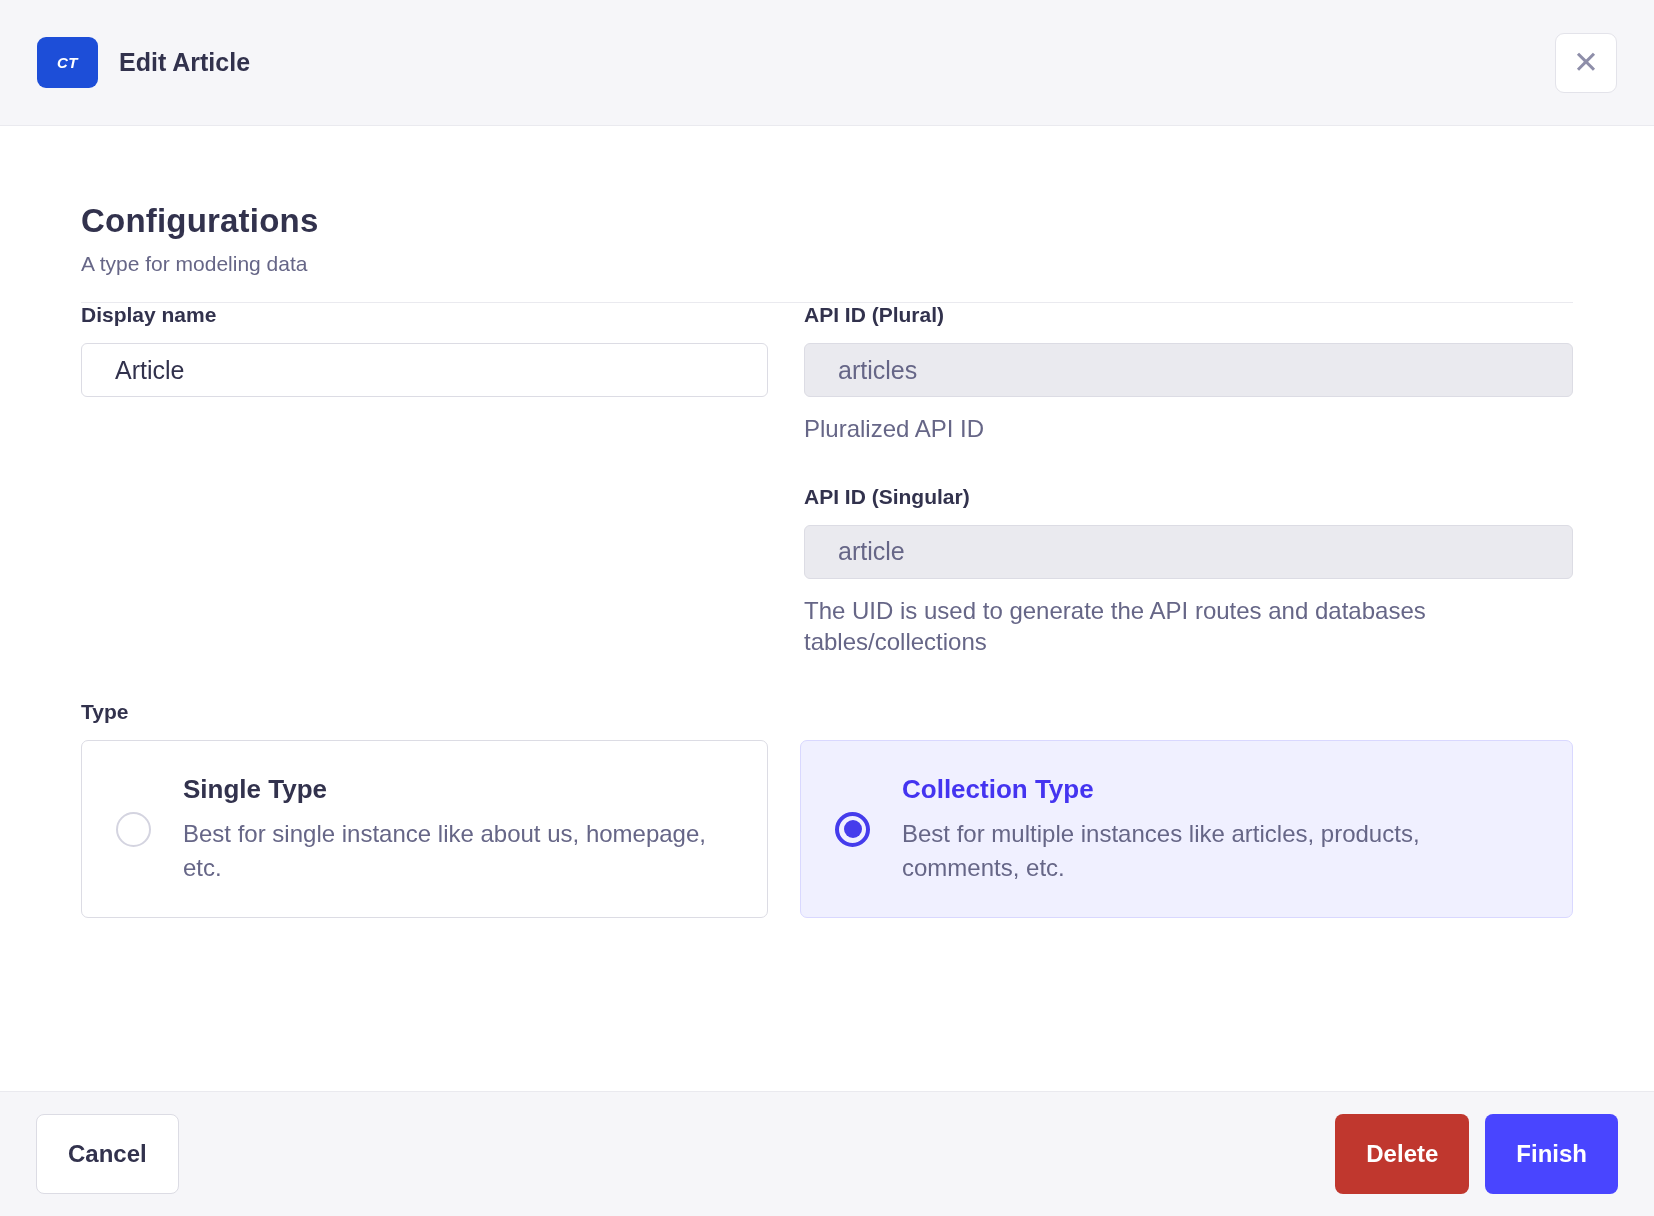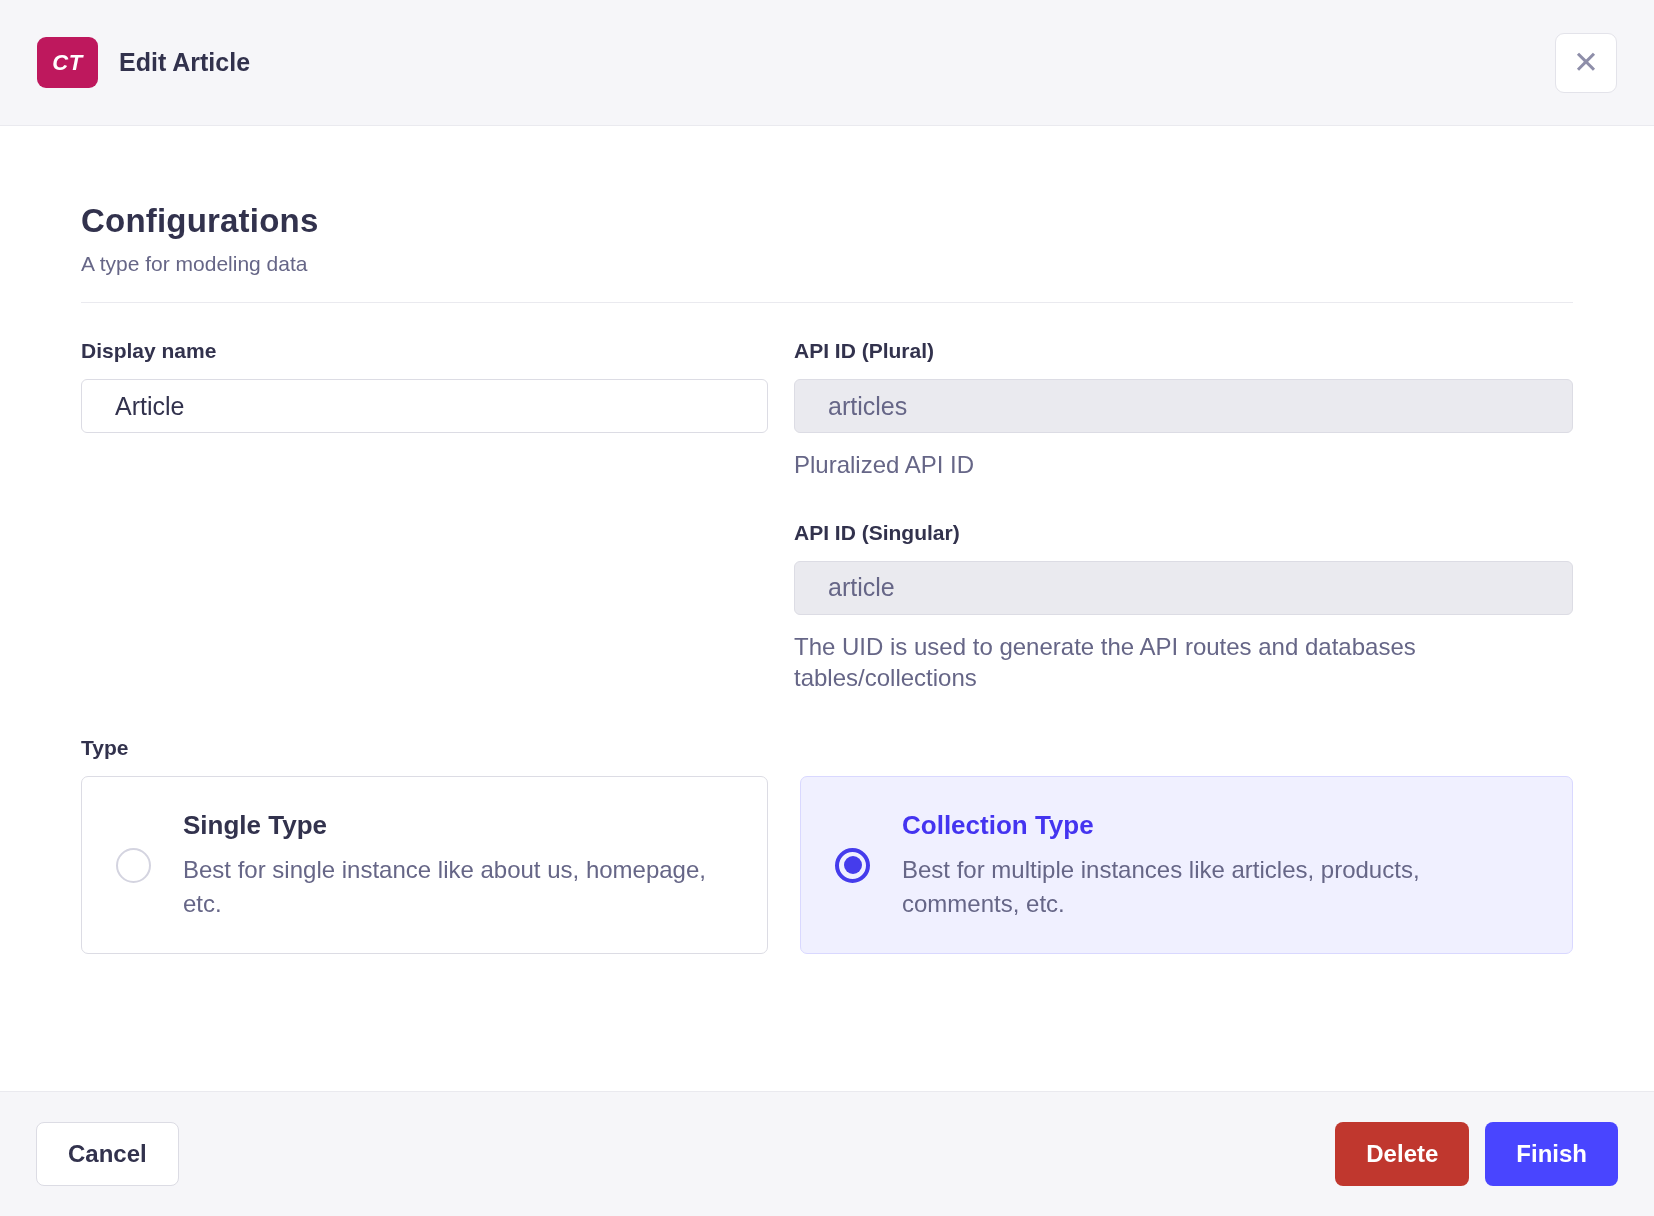--- a/index.html
+++ b/index.html
@@ -13,23 +13,23 @@
   .modal { display: flex; flex-direction: column; height: 1216px; }
 
   
   .topbar {
     flex: none; height: 126px;
     background: #f6f6f9; border-bottom: 1px solid #eaeaef;
     display: flex; align-items: center; padding: 0 37px;
   }
   .ct-badge {
     width: 61px; height: 51px; border-radius: 9px;
-    background: #be185d; color: #ffffff;
+    background: #1d4ed8; color: #ffffff;
     display: flex; align-items: center; justify-content: center;
-    font-weight: 700; font-style: italic; font-size: 22px; letter-spacing: 0.5px;
+    font-weight: 700; font-style: italic; font-size: 15px; letter-spacing: 0.5px;
   }
   .topbar-title { margin-left: 21px; font-size: 25px; font-weight: 700; color: #32324d; }
   .close-btn {
     margin-left: auto; width: 62px; height: 60px;
     background: #ffffff; border: 1px solid #e3e3ea; border-radius: 9px;
     display: flex; align-items: center; justify-content: center;
     color: #8e8ea9; font-size: 31px; line-height: 1; cursor: pointer; padding: 0;
   }
 
   
@@ -49,21 +49,21 @@
     font-size: 20px; font-weight: 700; letter-spacing: 0.5px;
     color: #666687; cursor: pointer; white-space: nowrap; background: none; border: none;
     font-family: inherit;
   }
   .tab.active { color: #2b1fe0; }
   .tab.active::after {
     content: ""; position: absolute; left: 0; right: 0; bottom: -1px;
     height: 5px; background: #2b1fe0;
   }
 
-  .form-grid { display: grid; grid-template-columns: 687px 1fr; column-gap: 26px; margin-top: 36px; }
+  .form-grid { display: grid; grid-template-columns: 687px 1fr; column-gap: 36px; }
 
   .field-label { display: block; font-size: 21px; font-weight: 700; color: #32324d; margin-bottom: 16px; }
   .text-input {
     display: block; width: 100%; height: 54px;
     border: 1px solid #dcdce4; border-radius: 6px;
     padding: 0 33px; font-size: 25px; color: #32324d;
     font-family: inherit; background: #ffffff; outline: none;
   }
   .text-input:disabled {
     background: #eaeaef; border-color: #dcdce4; color: #666687; opacity: 1;
@@ -92,21 +92,21 @@
   .type-card.selected .card-title { color: #4434f0; }
   .card-desc { margin: 0; font-size: 24px; color: #666687; line-height: 1.38; max-width: 578px; }
 
   
   .footer {
     flex: none; height: 125px;
     background: #f6f6f9; border-top: 1px solid #eaeaef;
     display: flex; align-items: center; padding: 0 36px;
   }
   .btn {
-    height: 64px; border-radius: 8px; padding: 0 31px;
+    height: 80px; border-radius: 8px; padding: 0 31px;
     font-size: 24px; font-weight: 700; font-family: inherit;
     border: none; cursor: pointer; white-space: nowrap;
   }
   .btn-cancel { background: #ffffff; border: 1px solid #dcdce4; color: #32324d; }
   .btn-delete { margin-left: auto; background: #c0372e; color: #ffffff; }
   .btn-finish { margin-left: 16px; background: #4945ff; color: #ffffff; }
 </style>
 </head>
 <body>
 

